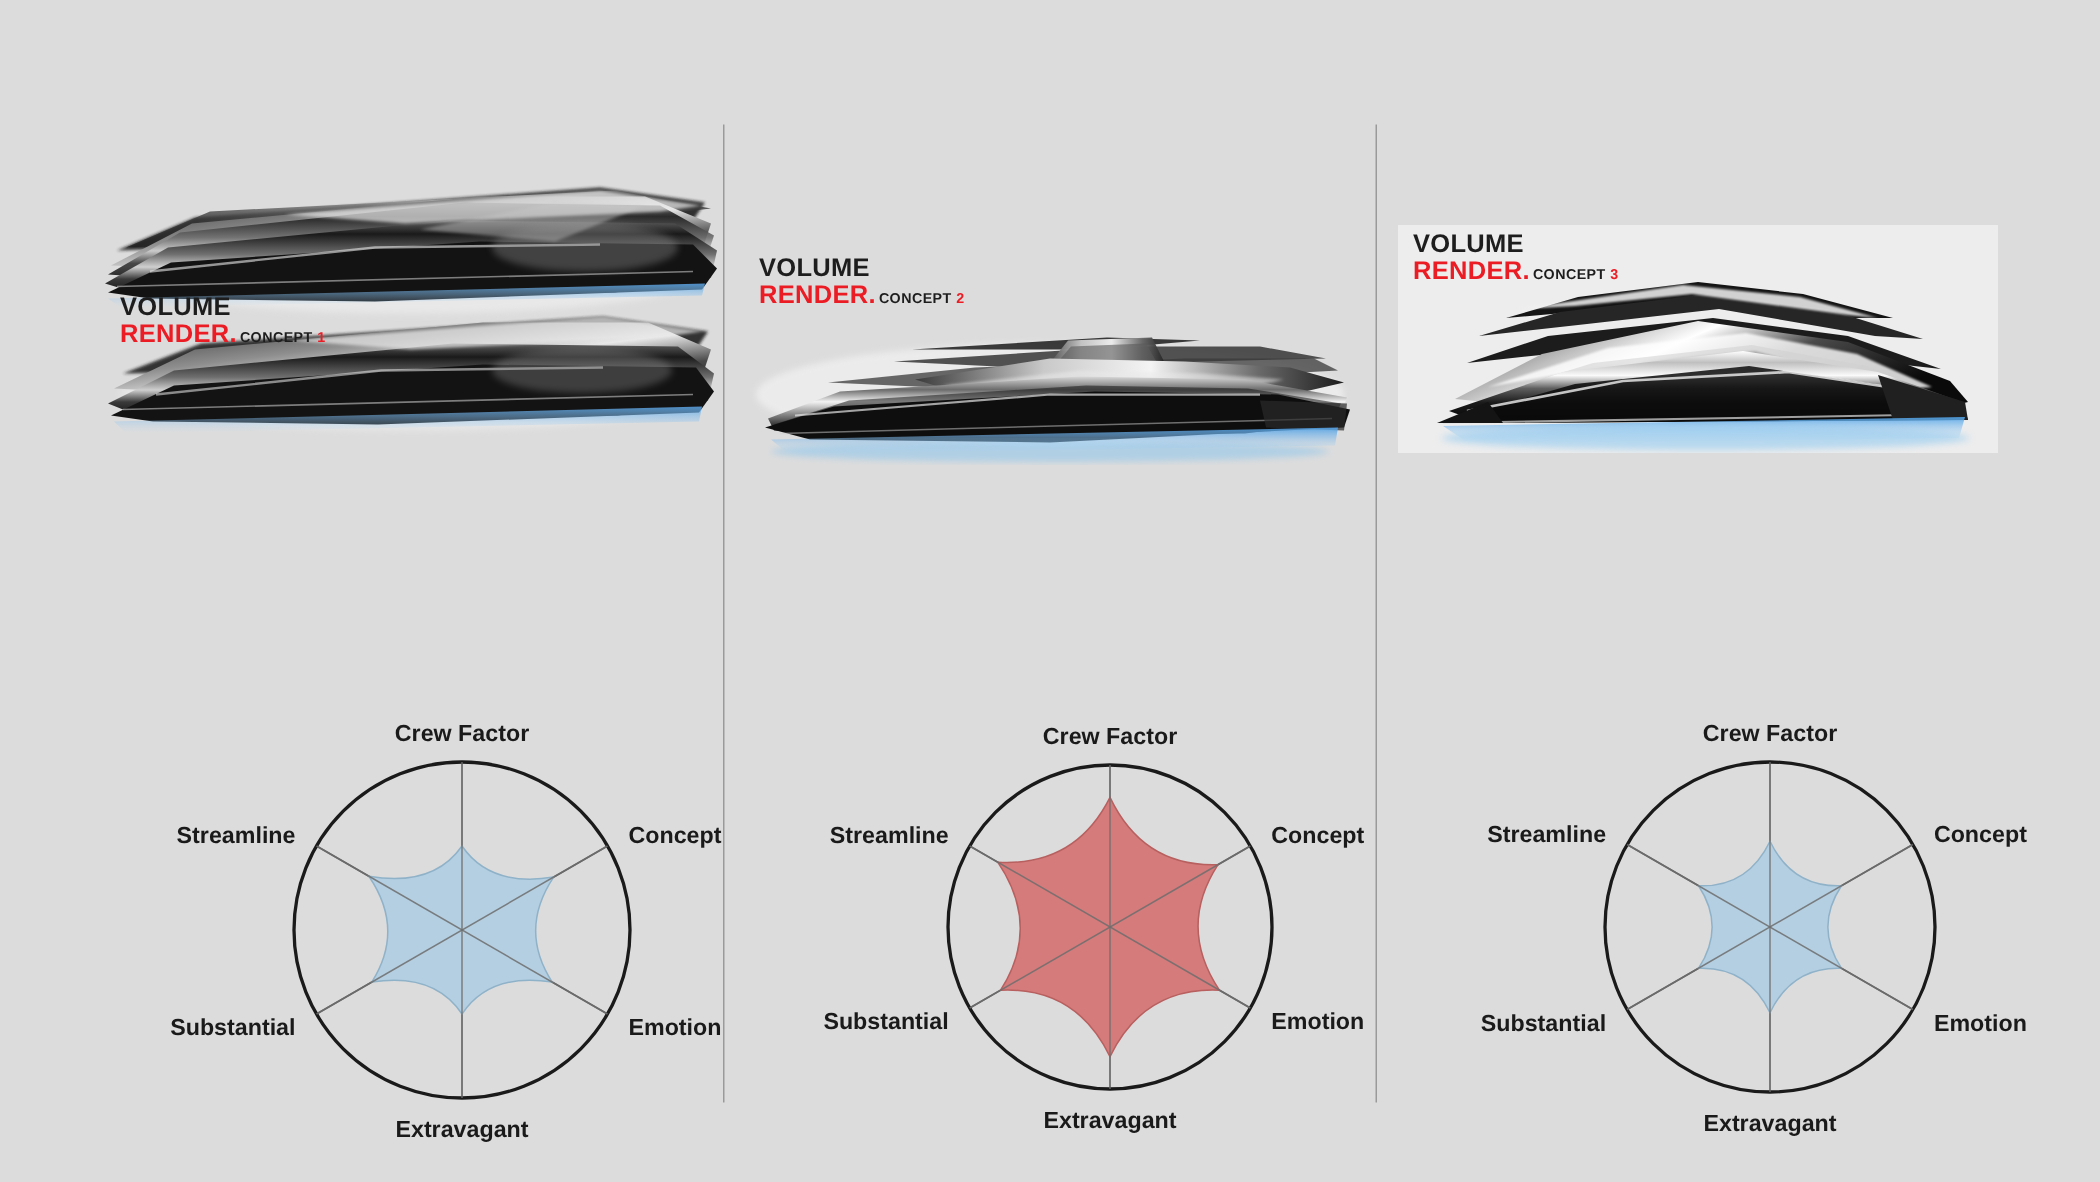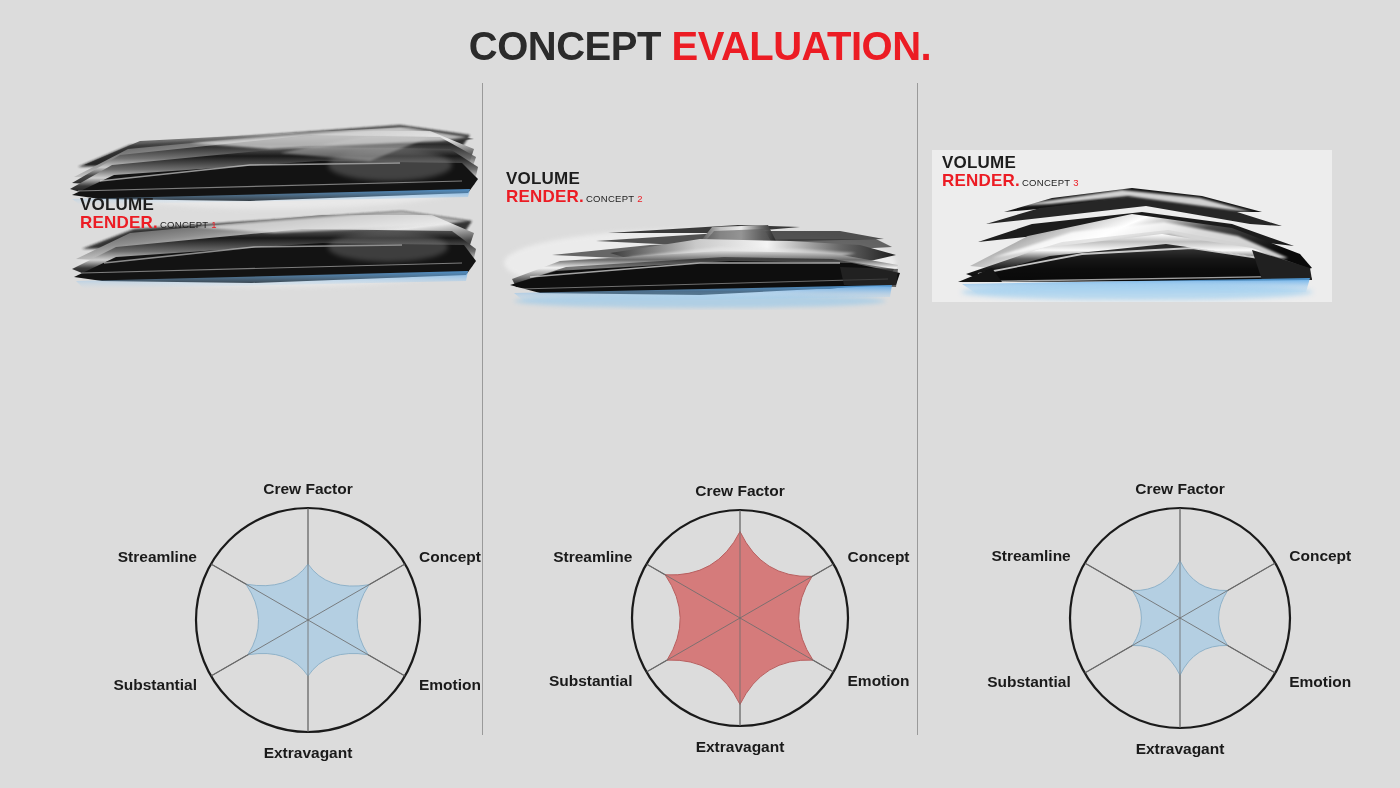--- a/index.html
+++ b/index.html
@@ -54,21 +54,21 @@
   }
   .caption .renderline { display: block; }
   .caption .render {
     font-size: 17px;
     font-weight: 700;
     color: #ec1c24;
     letter-spacing: 0.2px;
   }
   .caption .cnum {
     font-size: 9.5px;
-    font-weight: 400;
+    font-weight: 700;
     color: #1d1d1d;
     letter-spacing: 0.3px;
     margin-left: 2px;
   }
   .caption .cnum .digit { color: #ec1c24; }
 
   
   .sketch-panel { position: absolute; overflow: hidden; }
   .sketch-panel.lightbg { background: #ededed; }
   .sketch-panel svg { display: block; }
@@ -85,23 +85,20 @@
   .radar-outline { fill: none; stroke: #1a1a1a; stroke-width: 2.2; }
   .radar-spoke  { stroke: #7d7d7d; stroke-width: 1.1; }
   .radar-diag   { stroke: #5a5a5a; stroke-width: 1.1; }
   .radar-shape  { stroke-width: 1; }
 </style>
 </head>
 <body>
 
 <div id="board">
 
-  <div id="title">
-    <span class="dark">CONCEPT</span><span>&nbsp;</span><span class="red">EVALUATION.</span>
-  </div>
 
   <div class="divider" style="left:482px;"></div>
   <div class="divider" style="left:917px;"></div>
 
   <div class="sketch-panel" style="left:70px; top:105px; width:410px; height:210px;">
     <svg width="410" height="210" viewBox="0 0 410 210">
       <defs>
         <linearGradient id="hull1a" x1="0" y1="0" x2="0" y2="1">
           <stop offset="0%" stop-color="#5d5d5d"></stop>
           <stop offset="18%" stop-color="#1a1a1a"></stop>

